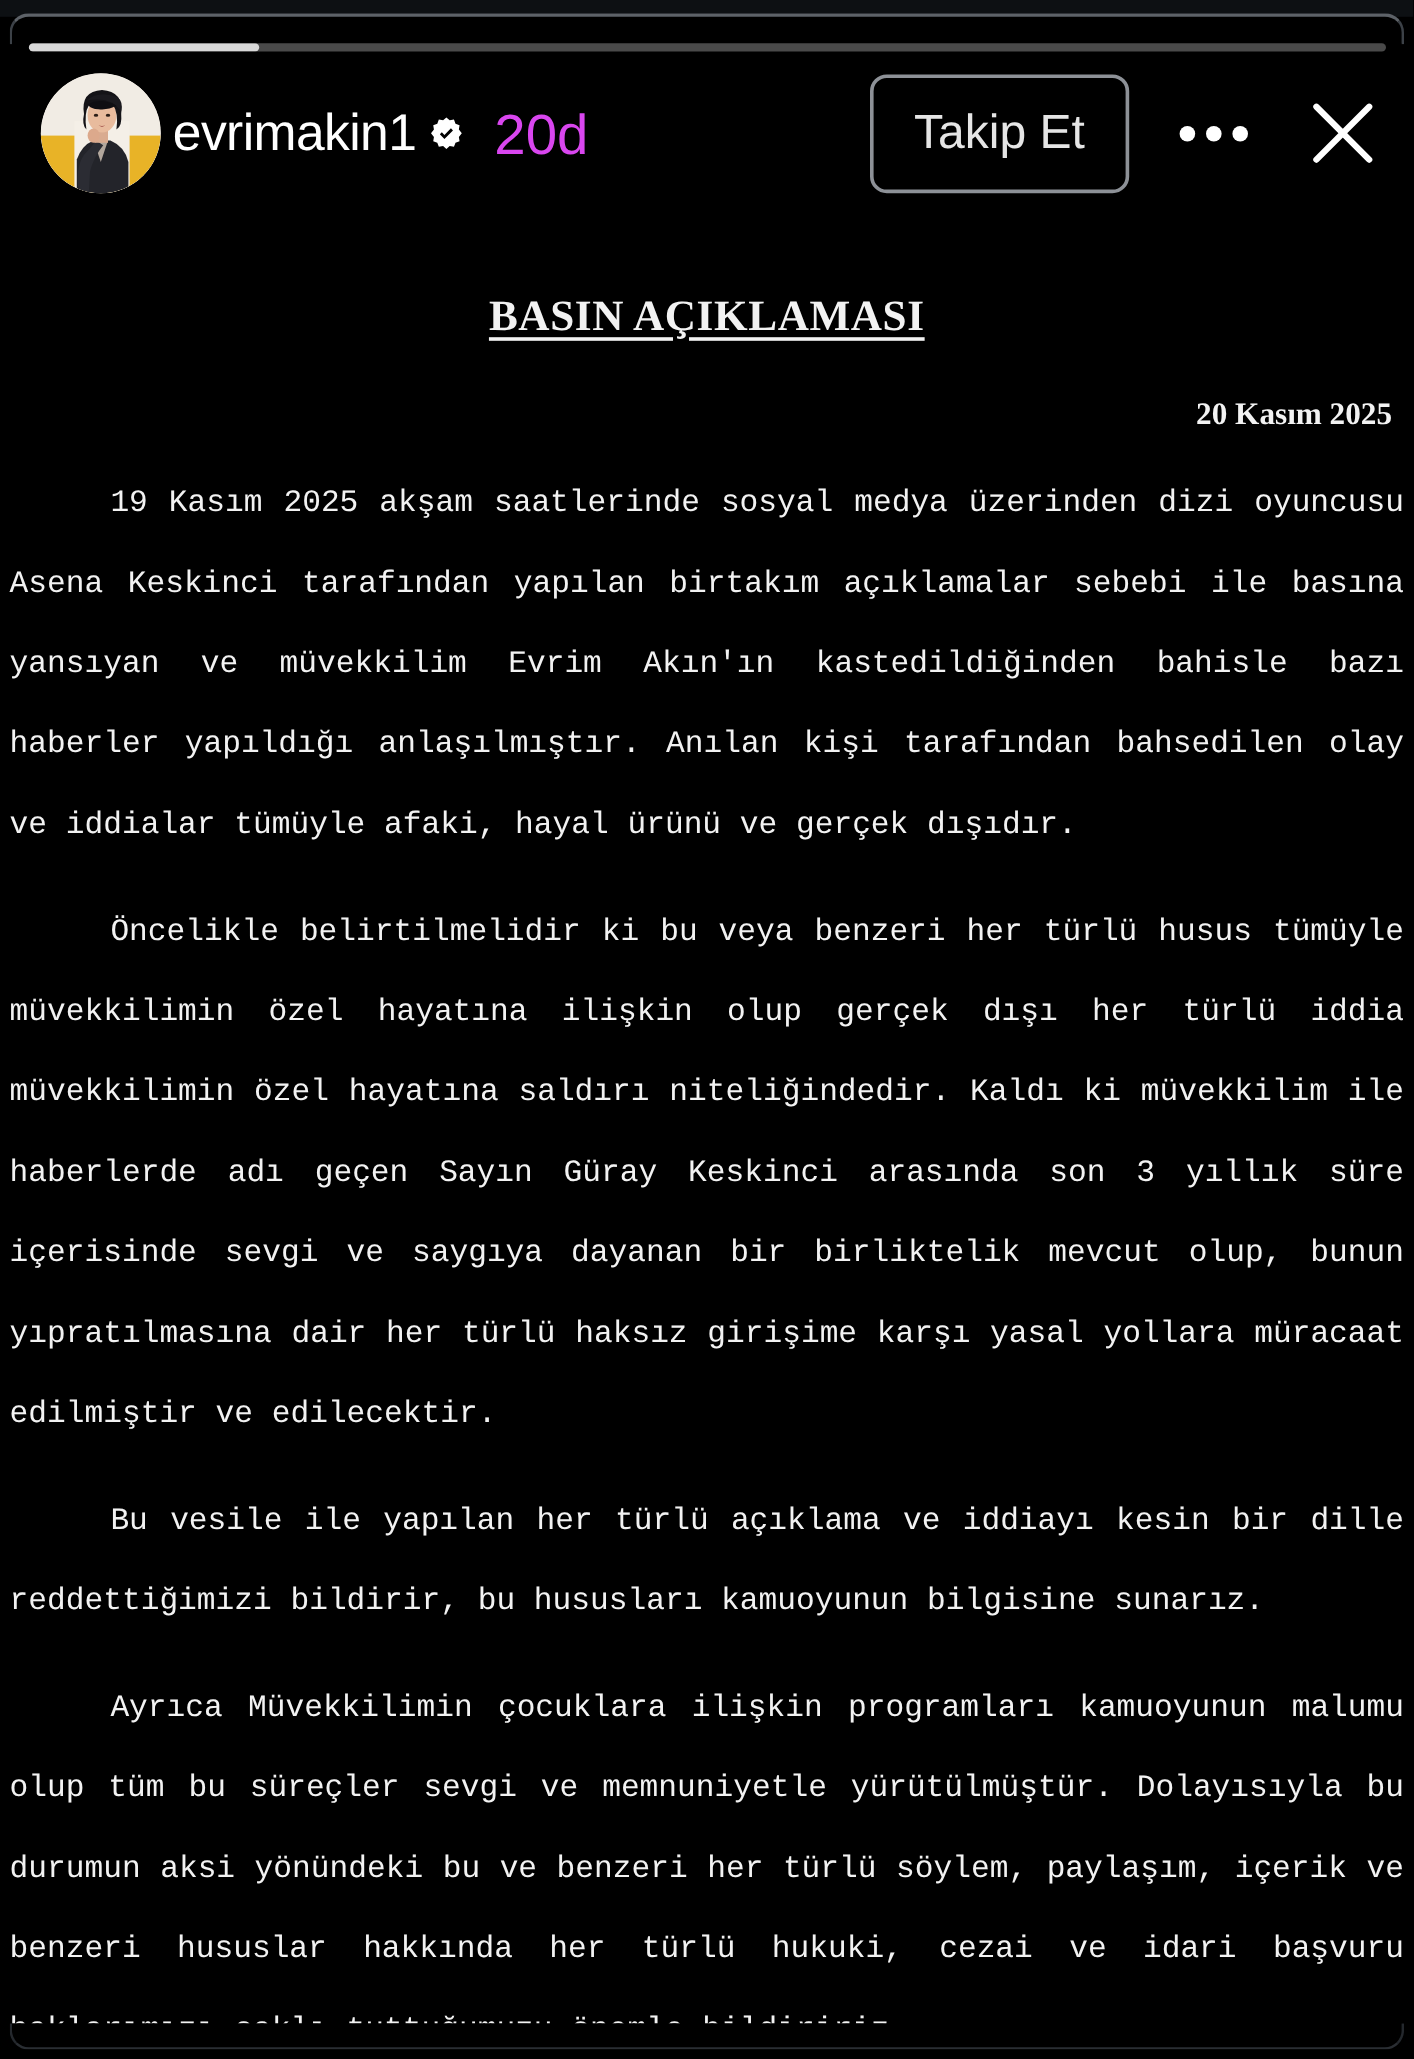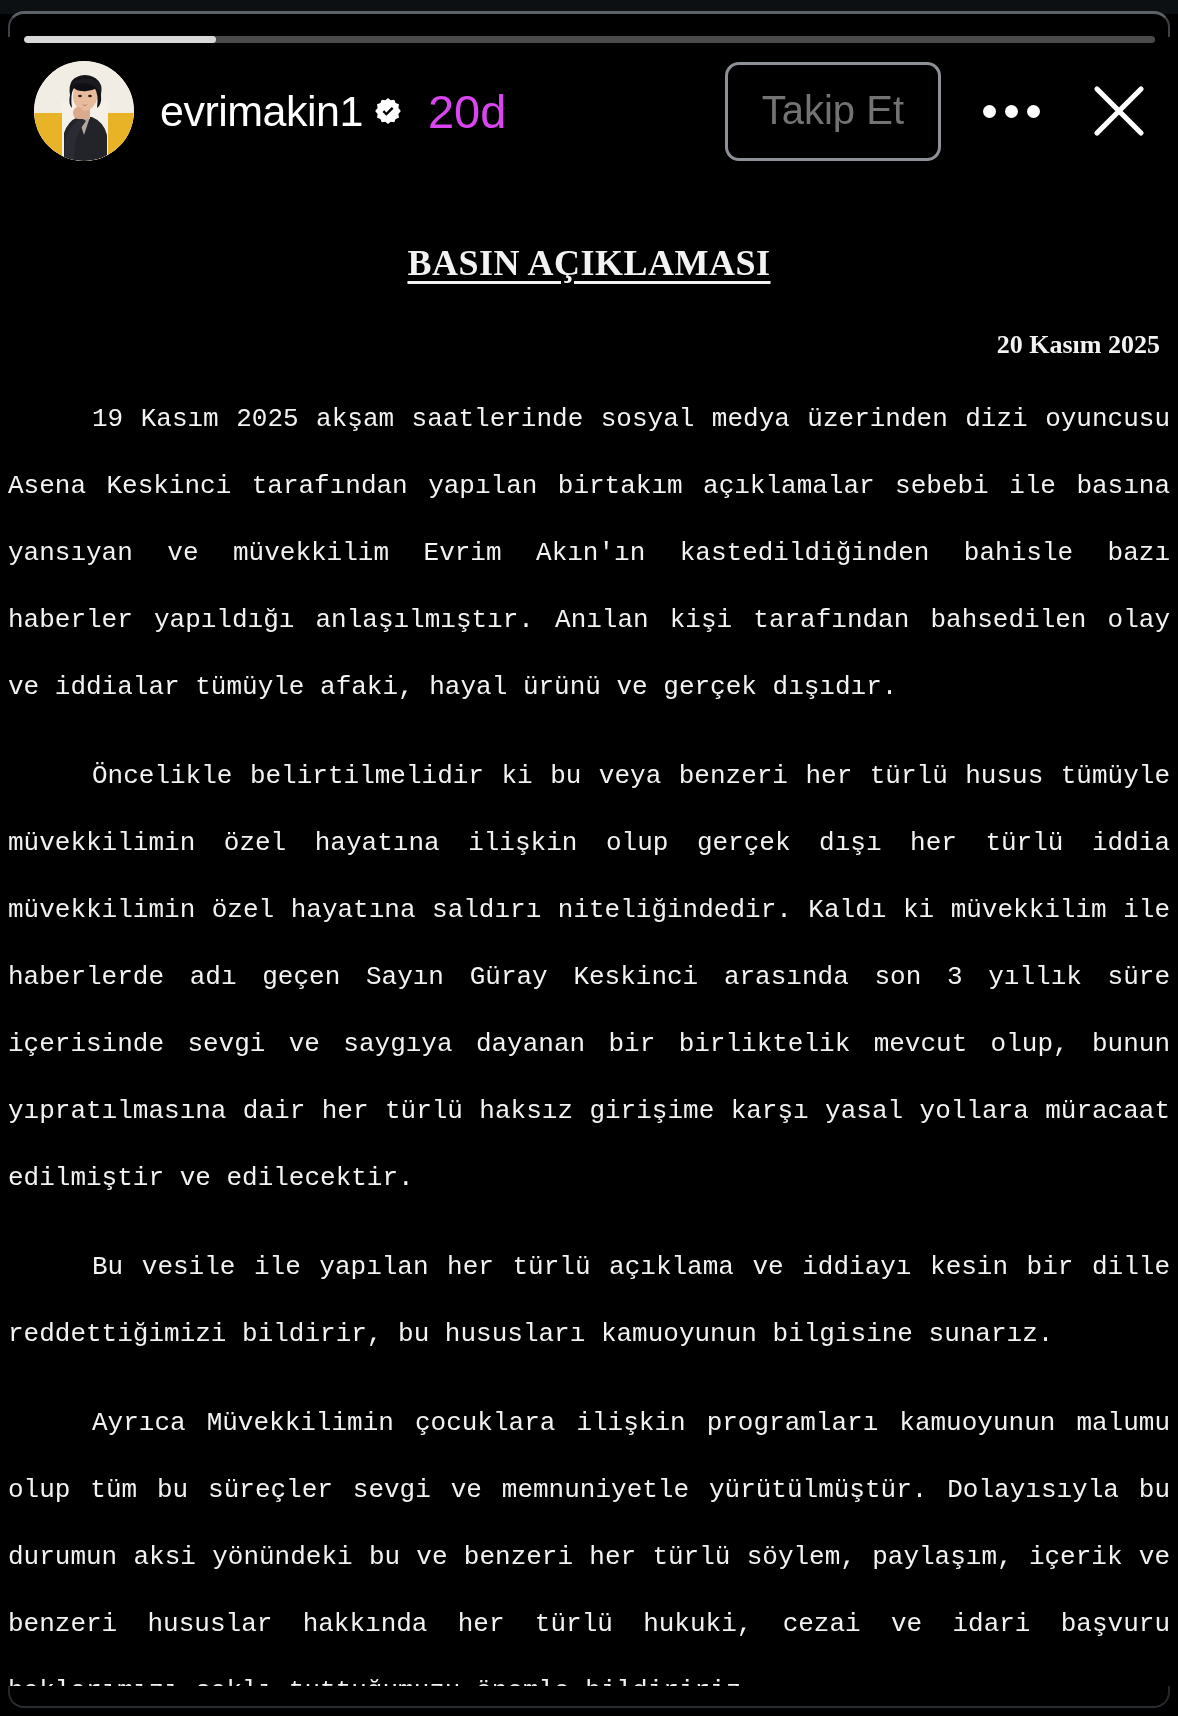--- a/index.html
+++ b/index.html
@@ -82,21 +82,21 @@
     overflow: hidden;
     flex: 0 0 auto;
     background: #efeae2;
     position: relative;
   }
   .avatar svg { display: block; width: 100px; height: 100px; }
 
   .user-block {
     display: flex;
     align-items: center;
-    margin-left: 26px;
+    margin-left: 10px;
     flex: 0 0 auto;
   }
   .username {
     color: #ffffff;
     font-size: 43px;
     line-height: 1;
     letter-spacing: -0.5px;
     font-weight: 400;
   }
   .verified-badge {
@@ -110,21 +110,21 @@
     color: #d946ef;
     font-size: 47px;
     line-height: 1;
     margin-left: 26px;
     font-weight: 400;
   }
 
   .header-spacer { flex: 1 1 auto; }
 
   .follow-button {
-    color: #737373;
+    color: #e5e5e5;
     font-size: 40px;
     line-height: 1;
     border: 3px solid #8d9197;
     border-radius: 14px;
     padding: 25px 34px 28px;
     background: transparent;
     font-family: "Liberation Sans", sans-serif;
     white-space: nowrap;
     flex: 0 0 auto;
   }

